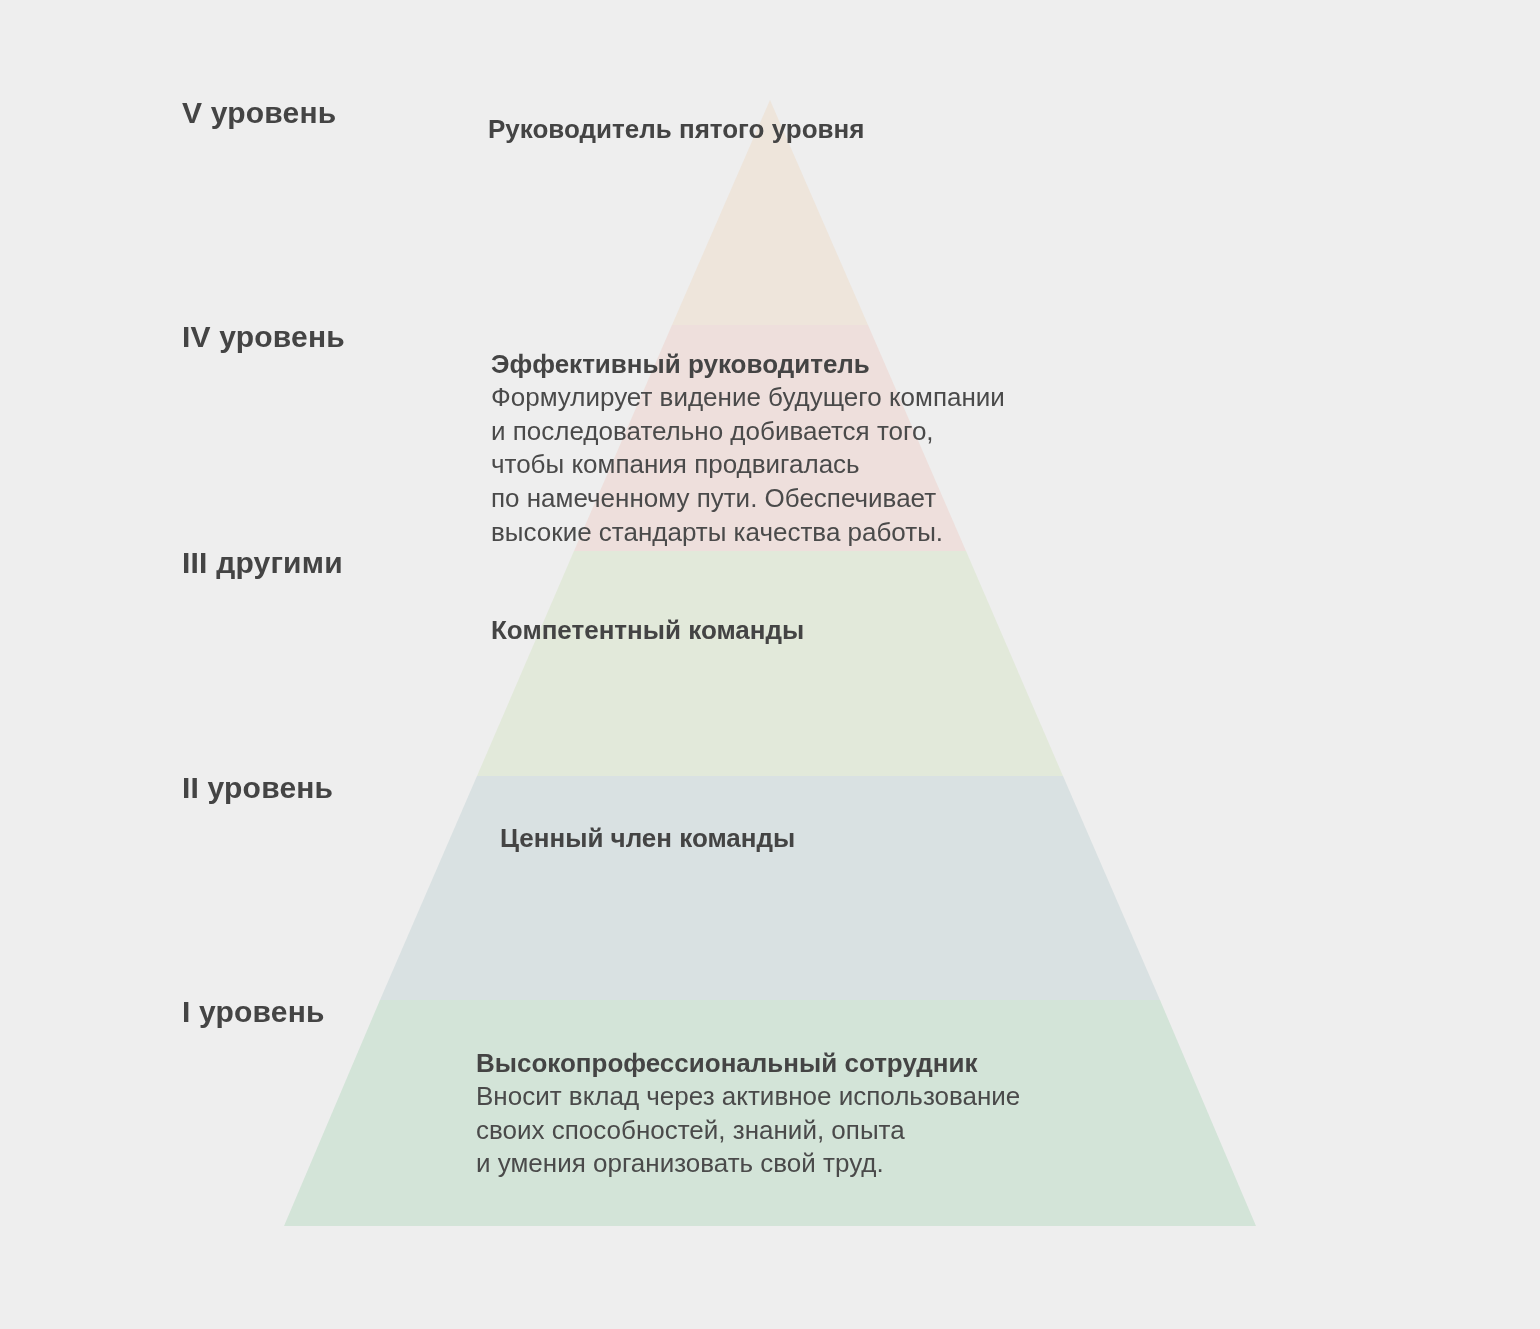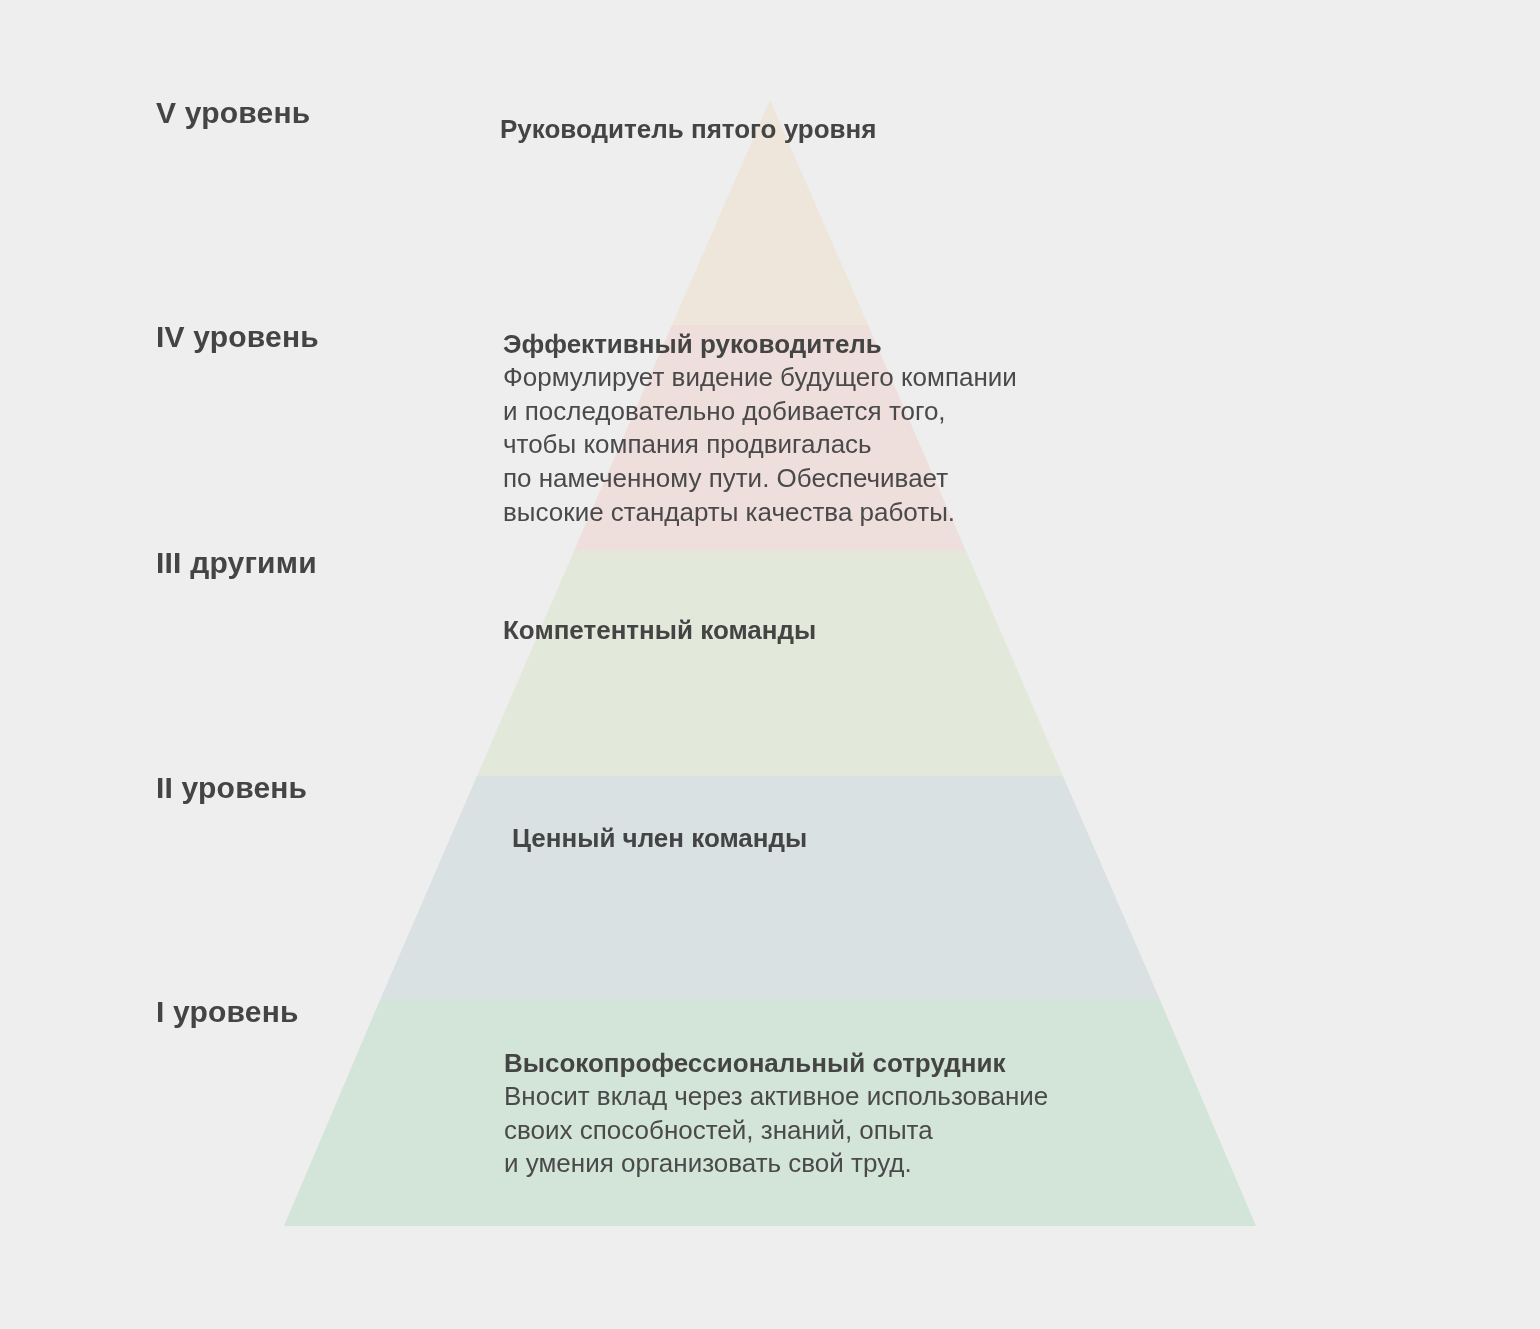--- a/index.html
+++ b/index.html
@@ -1,20 +1,20 @@
 <!DOCTYPE html>
 <html><head>
 <meta charset="utf-8">
 <style>
   html, body { margin:0; padding:0; }
   body { width:1540px; height:1329px; background:#eeeeee; position:relative; overflow:hidden;
          font-family:"Liberation Sans", "DejaVu Sans", sans-serif; color:#444444; }
   svg.pyr { position:absolute; left:0; top:0; }
-  .lvl { position:absolute; left:156px; font-size:30px; font-weight:bold; color:#444; letter-spacing:0.2px; }
-  .blk { position:absolute;margin-left:12px; }
+  .lvl { position:absolute; left:182px; font-size:30px; font-weight:bold; color:#444; letter-spacing:0.2px; }
+  .blk { position:absolute; }
   .blk .t { font-size:26px; font-weight:bold; line-height:34px; color:#444; }
   .blk .d { font-size:26px; line-height:33.7px; color:#4a4a4a; white-space:pre-line; }
 </style>
 </head>
 <body>
 
 <svg class="pyr" width="1540" height="1329">
   <polygon points="770,100 868,325 672,325" fill="#eee5db"></polygon>
   <polygon points="672,325 868,325 966,551 574,551" fill="#eedfdc"></polygon>
   <polygon points="574,551 966,551 1063,776 477,776" fill="#e2e9da"></polygon>
@@ -24,32 +24,32 @@
 
 <div class="lvl" style="top:96px">V уровень</div>
 <div class="lvl" style="top:320px">IV уровень</div>
 <div class="lvl" style="top:546px">III другими</div>
 <div class="lvl" style="top:771px">II уровень</div>
 <div class="lvl" style="top:995px">I уровень</div>
 
 <div class="blk" style="left:488px; top:112px">
   <div class="t">Руководитель пятого уровня</div>
 </div>
-<div class="blk" style="left:491px; top:327px">
+<div class="blk" style="left:491px; top:347px">
   <div class="t">Эффективный руководитель</div>
   <div class="d">Формулирует видение будущего компании
 и последовательно добивается того,
 чтобы компания продвигалась
 по намеченному пути. Обеспечивает
 высокие стандарты качества работы.</div>
 </div>
 <div class="blk" style="left:491px; top:613px">
   <div class="t">Компетентный команды</div>
 </div>
 <div class="blk" style="left:500px; top:821px">
   <div class="t">Ценный член команды</div>
 </div>
-<div class="blk" style="left:492px; top:1046px">
+<div class="blk" style="left:476px; top:1046px">
   <div class="t">Высокопрофессиональный сотрудник</div>
   <div class="d">Вносит вклад через активное использование
 своих способностей, знаний, опыта
 и умения организовать свой труд.</div>
 </div>
 
 </body></html>

